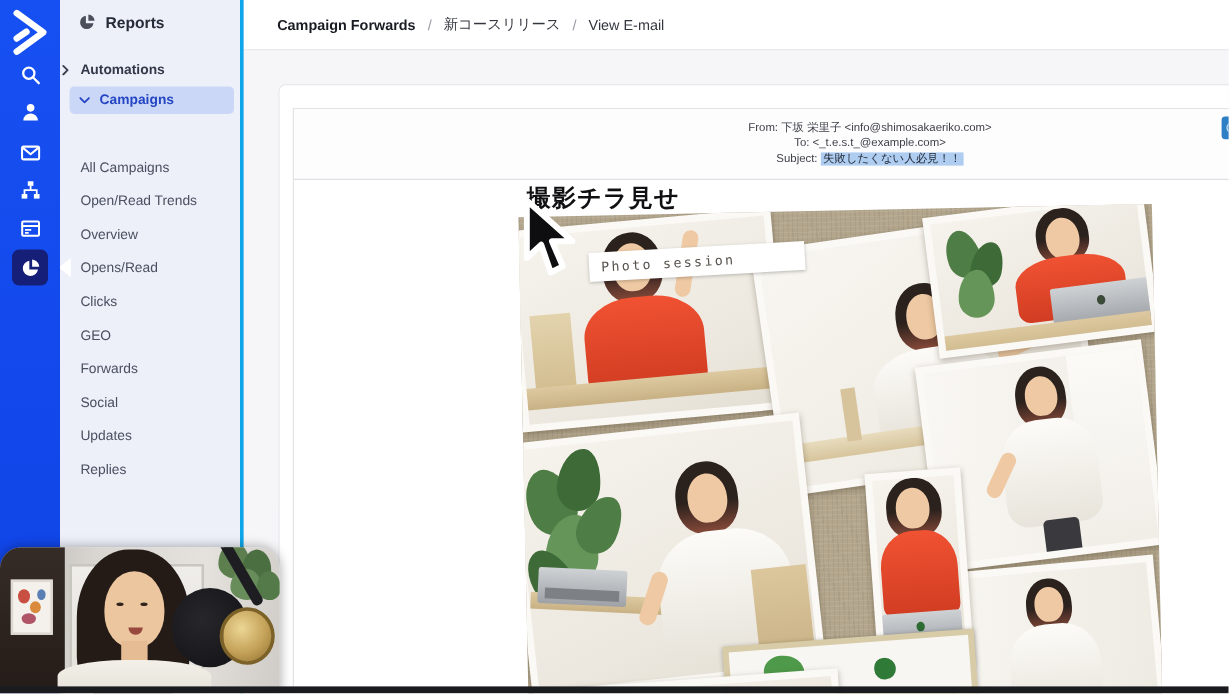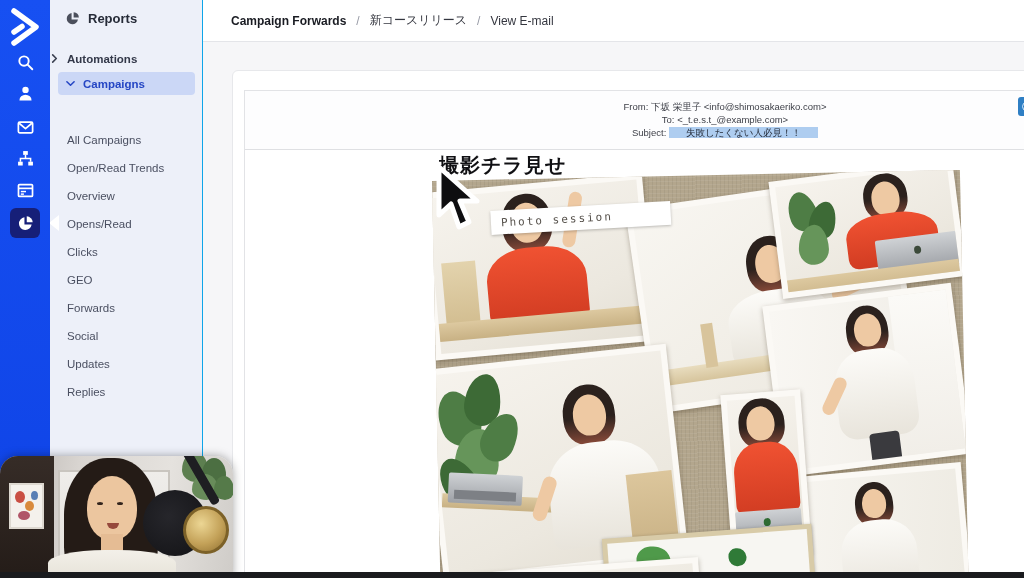--- a/index.html
+++ b/index.html
@@ -8,21 +8,21 @@
 
   
   .rail { position:absolute; left:0; top:0; width:50px; height:578px; background:linear-gradient(180deg,#1750f2,#0f43e6); z-index:5; }
   .logo { position:absolute; left:7px; top:7px; width:36px; height:38px; cursor:pointer; }
   .rail-icon { position:absolute; left:0; width:50px; height:28px; display:flex; align-items:center; justify-content:center; }
   .rail-icon svg { width:17px; height:17px; }
   .rail-active-tile { position:absolute; left:10px; top:208px; width:30px; height:30px; background:#161f78; border-radius:6px; display:flex; align-items:center; justify-content:center; }
   .rail-active-tile svg { width:17px; height:17px; }
 
   
-  .sidebar { position:absolute; left:50px; top:0; width:153px; height:578px; background:#edf0f9; border-right:1px solid #0ea5e9; z-index:4; }
+  .sidebar { position:absolute; left:50px; top:0; width:153px; height:578px; background:#edf0f9; border-right:3px solid #0ea5e9; z-index:4; }
   .sb-header { position:absolute; left:15px; top:11px; display:flex; align-items:center; gap:8px; }
   .sb-header svg { width:15px; height:15px; }
   .sb-title { font-size:13px; font-weight:700; color:#262b38; }
   .sb-sections { position:absolute; left:0; top:46px; width:153px; }
   .sb-section { position:relative; height:25px; display:flex; align-items:center; gap:8px; font-size:11.5px; font-weight:600; color:#333849; cursor:pointer; }
   .sb-section.active { margin:1px 8px; height:23px; padding-left:8px; background:#cbd7f6; border-radius:4px; color:#2546c4; }
   .sb-section svg { width:9px; height:9px; flex:0 0 auto; }
   .sb-items { position:absolute; left:0; top:126px; width:150px; }
   .sb-item { height:28px; display:flex; align-items:center; padding-left:17px; font-size:11.5px; color:#4a4f61; cursor:pointer; }
   .sb-item.current { color:#2b50d6; font-weight:700; }
@@ -34,21 +34,21 @@
   .crumb.first { font-weight:700; color:#191b22; }
   .crumb-sep { font-size:12px; color:#979aa5; }
 
   
   .main { position:absolute; left:203px; top:42px; width:821px; height:536px; background:#f6f6f8; }
   .card { position:absolute; left:29px; top:28px; width:900px; height:620px; background:#fff; border:1px solid #e7e8eb; border-radius:6px; }
   .email-frame { position:absolute; left:11px; top:19px; width:875px; height:590px; border:1px solid #e2e3e6; background:#fff; }
   .email-header { position:relative; height:59px; border-bottom:1px solid #dfe0e3; background:#fdfdfe; }
   .eh-block { position:absolute; left:0; top:9px; width:960px; text-align:center; font-size:9.5px; line-height:13px; color:#3f4149; }
   .eh-label { color:#3f4149; }
-  .subject-hl { background:#aecdf0; padding:0 17px; color:#1e2430; }
+  .subject-hl { background:#aecdf0; padding:0 2px; color:#1e2430; }
   .ext-icon { position:absolute; left:773px; top:6px; width:16px; height:19px; background:#2f7fc4; border-radius:3px; display:flex; align-items:center; justify-content:center; cursor:pointer; }
   .ext-icon span { display:block; width:9px; height:9px; border:1.5px solid #d8ecff; border-radius:50%; }
   .email-body { position:relative; height:529px; background:#fff; }
   .email-heading { position:absolute; left:194px; top:2px; font-size:20px; font-weight:700; color:#101013; letter-spacing:1px; }
 
   
   .collage { position:absolute; left:187px; top:31px; width:528px; height:430px; transform:rotate(-1.2deg); transform-origin:top left;
     background:#b3a68d;
     background-image:repeating-linear-gradient(0deg, rgba(255,255,255,.07) 0 1px, rgba(0,0,0,0) 1px 4px), repeating-linear-gradient(90deg, rgba(0,0,0,.05) 0 1px, rgba(0,0,0,0) 1px 4px);
     overflow:hidden; }

